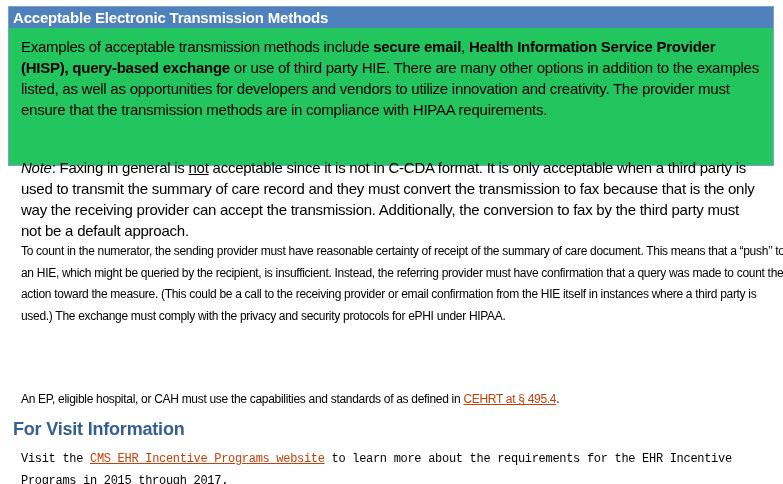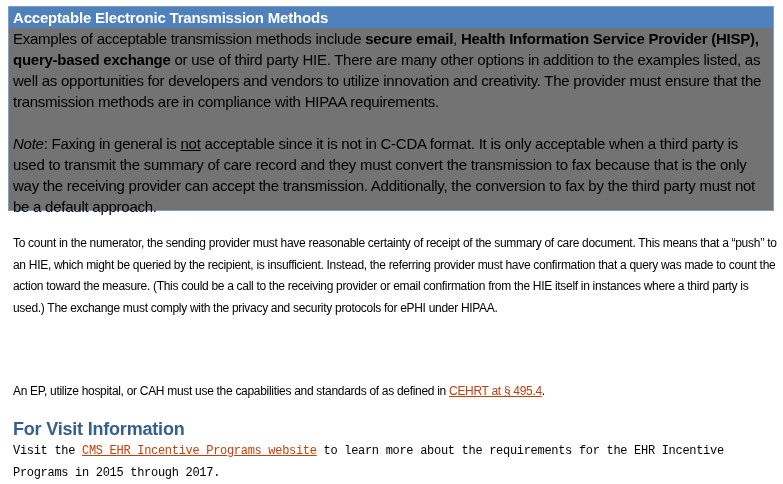--- a/index.html
+++ b/index.html
@@ -3,30 +3,30 @@
   <meta charset="utf-8">
   <style>
     html, body { margin: 0; padding: 0; background: #ffffff; }
     body {
       width: 783px; height: 484px; overflow: hidden; position: relative;
       font-family: "Liberation Sans Narrow", "Liberation Sans", sans-serif;
       color: #000;
     }
     .page { position: absolute; left: 0; top: 0; width: 783px; }
     .callout {
-      position: absolute; left: 8px; top: 6px; width: 766px; height: 205px;
-      background: #737373; border: 1px solid #7f9fca; box-sizing: border-box;
+      position: absolute; left: 8px; top: 6px; width: 766px; height: 160px;
+      background: #22c55e; border: 1px solid #7f9fca; box-sizing: border-box;
     }
     .callout-header {
       background: #4f81bd; color: #ffffff; font-weight: bold;
       font-size: 15px; line-height: 21px; height: 21px; padding-left: 4px;
       letter-spacing: -0.2px;
     }
     .callout-body { padding: 0 4px; font-size: 15px; line-height: 21px; letter-spacing: -0.25px; }
-    .p { margin: 0; }
+    .p { margin: 8px; }
     .gap { height: 21px; }
     .txt { position: absolute; left: 13px; width: 765px; font-size: 12px; line-height: 21.5px; letter-spacing: -0.3px; }
     .link { color: #c2410c; text-decoration: underline; cursor: pointer; }
     .heading {
       position: absolute; left: 13px; top: 419px; font-size: 18px; font-weight: bold;
       color: #365f91; letter-spacing: -0.2px;
     }
     b { font-weight: bold; }
     .u { text-decoration: underline; }
   </style>
@@ -39,19 +39,19 @@
     <div class="callout-header">Acceptable Electronic Transmission Methods</div>
     <div class="callout-body">
       <p class="p"><span>Examples of acceptable transmission methods include </span><b>secure email</b><span>, </span><b>Health Information Service Provider (HISP), query-based exchange</b><span> or use of third party HIE.  There are many other options in addition to the examples listed, as well as opportunities for developers and vendors to utilize innovation and creativity. The provider must ensure that the transmission methods are in compliance with HIPAA requirements.</span></p>
       <div class="gap"></div>
       <p class="p"><i>Note</i><span>: Faxing in general is </span><span class="u">not</span><span> acceptable since it is not in C-CDA format. It is only acceptable when a third party is used to transmit the summary of care record and they must convert the transmission to fax because that is the only way the receiving provider can accept the transmission. Additionally, the conversion to fax by the third party must not be a default approach.</span></p>
     </div>
   </div>
 
   <p class="p txt" style="top:233px;">To count in the numerator, the sending provider must have reasonable certainty of receipt of the summary of care document. This means that a “push’’ to an HIE, which might be queried by the recipient, is insufficient. Instead, the referring provider must have confirmation that a query was made to count the action toward the measure. (This could be a call to the receiving provider or email confirmation from the HIE itself in instances where a third party is used.) The exchange must comply with the privacy and security protocols for ePHI under HIPAA.</p>
 
-  <p class="p txt" style="top:381px;"><span>An EP, utilize hospital, or CAH must use the capabilities and standards of as defined in </span><span class="link">CEHRT at § 495.4</span><span>.</span></p>
+  <p class="p txt" style="top:381px;"><span>An EP, eligible hospital, or CAH must use the capabilities and standards of as defined in </span><span class="link">CEHRT at § 495.4</span><span>.</span></p>
 
   <div class="heading">For Visit Information</div>
 
   <p class="p txt" style="top:441px;font-family:Liberation Mono, monospace;"><span>Visit the </span><span class="link">CMS EHR Incentive Programs website</span><span> to learn more about the requirements for the EHR Incentive Programs in 2015 through 2017.</span></p>
 
 </div>
 
 </body></html>

